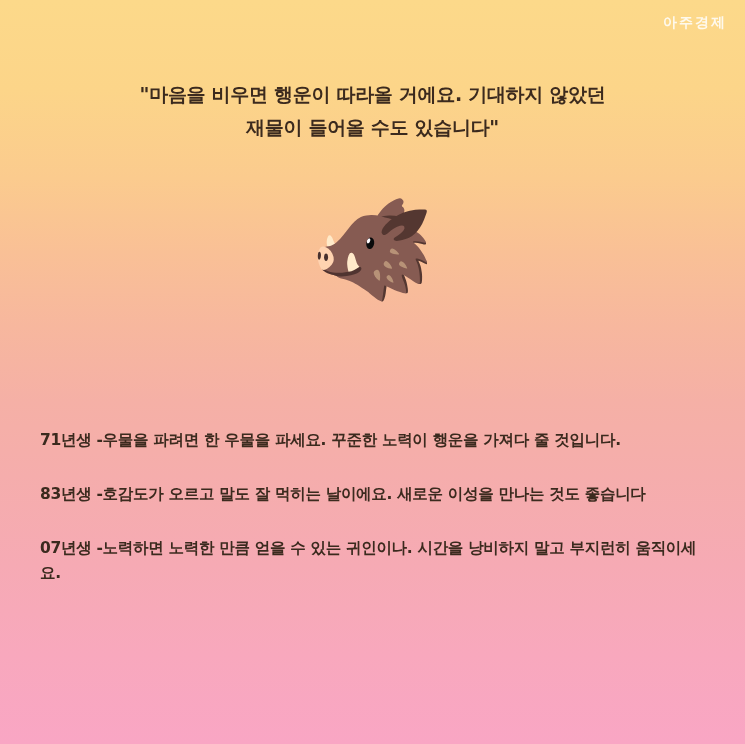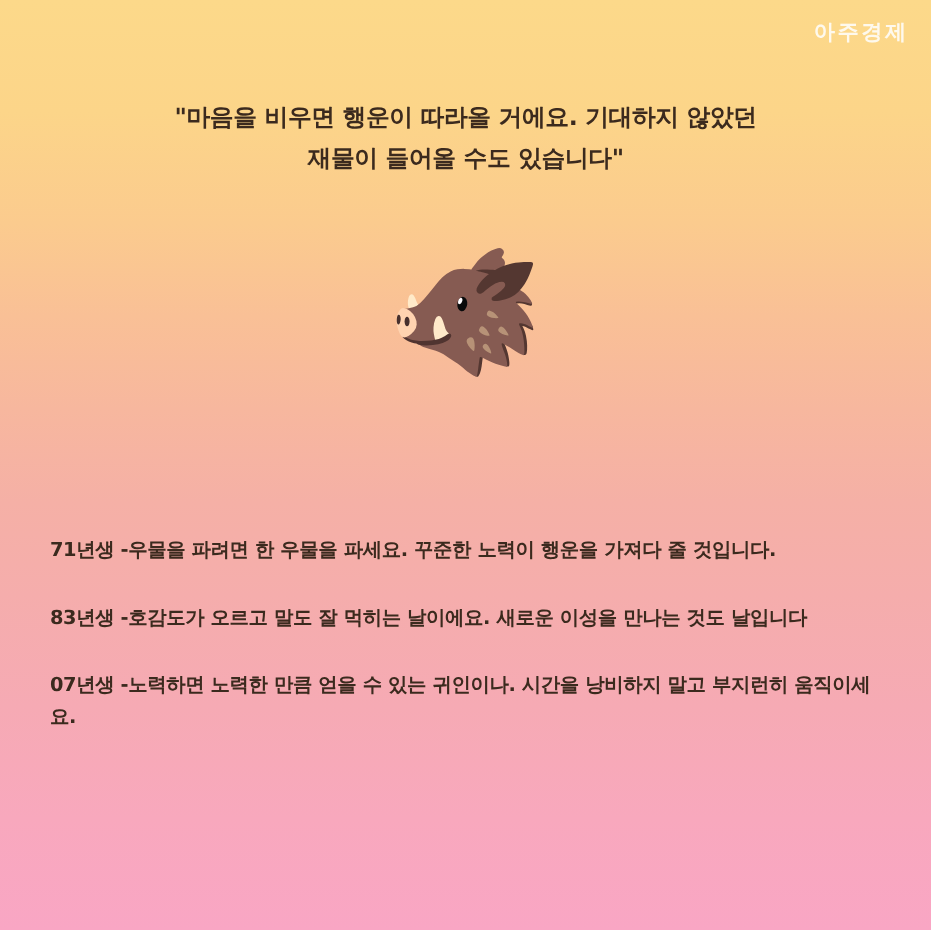--- a/index.html
+++ b/index.html
@@ -27,21 +27,21 @@
         #f5adac 64%,
         #f6aab4 76%,
         #f8a8bd 88%,
         #f9a6c4 100%);
     overflow: hidden;
   }
   #watermark {
     position: absolute;
     top: 14px;
     right: 18px;
-    font-size: 17px;
+    font-size: 14px;
     font-weight: bold;
     letter-spacing: 2px;
     color: #ffffff;
     opacity: 0.85;
   }
   #headline {
     position: absolute;
     top: 78px;
     left: 0;
     width: 745px;
@@ -93,17 +93,17 @@
 
   <div id="headline">
     <span class="line">"마음을 비우면 행운이 따라올 거에요. 기대하지 않았던</span>
     <span class="line">재물이 들어올 수도 있습니다"</span>
   </div>
 
   <div id="zodiac-emoji">🐗</div>
 
   <div id="fortune-list">
     <div class="fortune-item">71년생 -우물을 파려면 한 우물을 파세요. 꾸준한 노력이 행운을 가져다 줄 것입니다.</div>
-    <div class="fortune-item">83년생 -호감도가 오르고 말도 잘 먹히는 날이에요. 새로운 이성을 만나는 것도 날입니다</div>
+    <div class="fortune-item">83년생 -호감도가 오르고 말도 잘 먹히는 날이에요. 새로운 이성을 만나는 것도 좋습니다</div>
     <div class="fortune-item">07년생 -노력하면 노력한 만큼 얻을 수 있는 귀인이나. 시간을 낭비하지 말고 부지런히 움직이세요.</div>
   </div>
 
 </div>
 
 </body></html>

